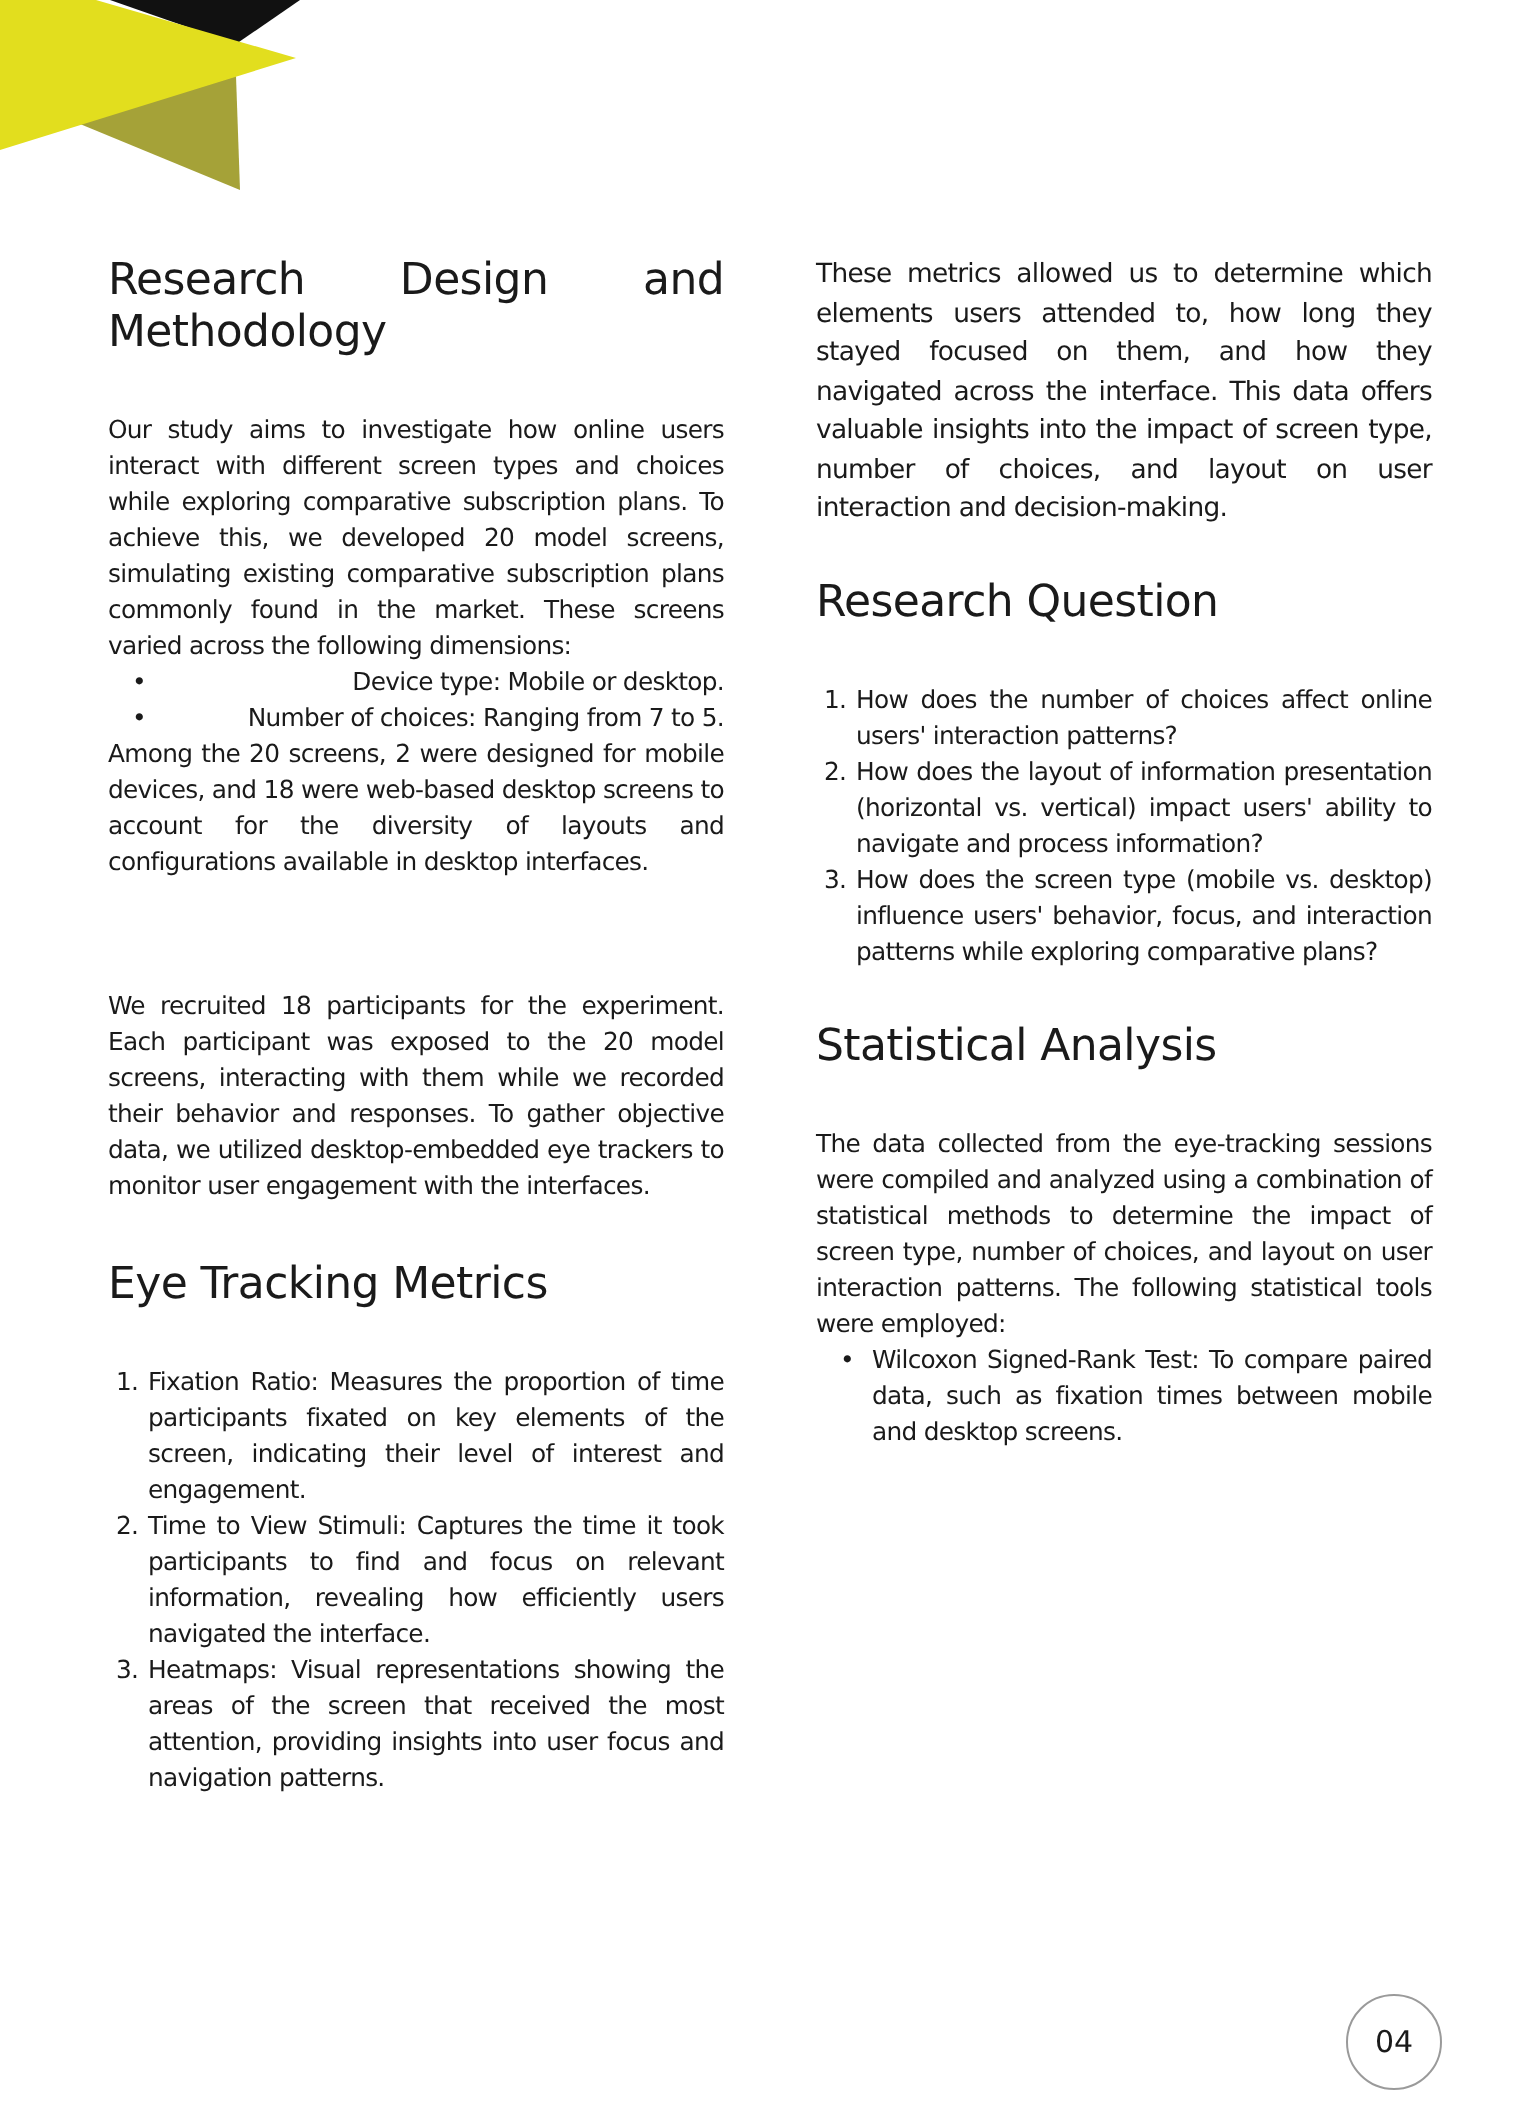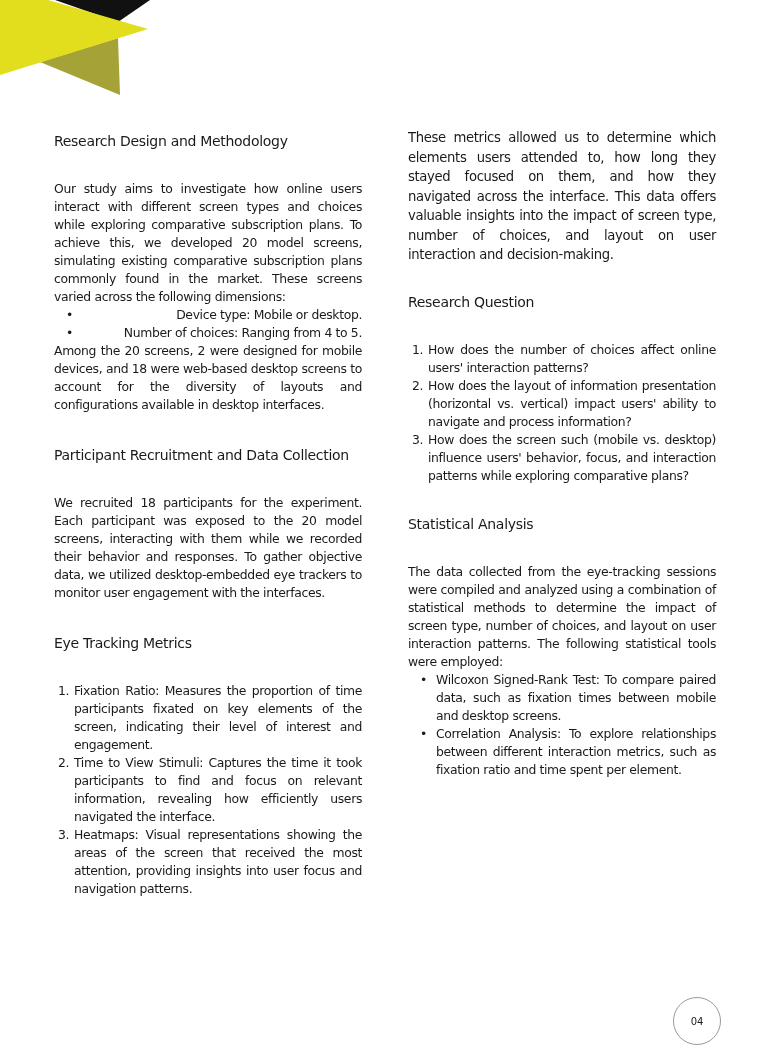--- a/index.html
+++ b/index.html
@@ -2,59 +2,58 @@
 <html><head>
 <meta charset="utf-8">
 <style>
   html, body { margin: 0; padding: 0; background: #ffffff; }
   body { width: 768px; height: 1055px; position: relative; overflow: hidden;
          font-family: "DejaVu Sans", sans-serif; color: #1a1a1a; }
   .corner { position: absolute; left: 0; top: 0; width: 200px; height: 110px; }
   .col { position: absolute; top: 128px; }
   .col-left { left: 54px; width: 308px; }
   .col-right { left: 408px; width: 308px; }
-  h2 { font-family: "DejaVu Sans", sans-serif; font-weight: normal; font-size: 14px;
+  h2 { font-family: "DejaVu Sans", sans-serif; font-weight: normal; font-size: 22px;
        line-height: 26px; margin: 0; color: #1a1a1a; text-align: justify; letter-spacing: -0.3px; }
   p, li { font-size: 12.4px; line-height: 18px; margin: 0; text-align: justify; letter-spacing: -0.35px; }
   .section-gap { height: 22px; }
   .h-gap { height: 26px; }
   ul, ol { margin: 0; padding: 0 0 0 0; }
   ul { list-style: none; }
   ul li { position: relative; padding-left: 28px; text-align: right; }
   ul li::before { content: "\2022"; position: absolute; left: 12px; top: 0; }
   ol { list-style: none; }
   ol li { position: relative; padding-left: 20px; }
   ol li .num { position: absolute; left: 4px; top: 0; }
   .page-num { position: absolute; left: 673px; top: 997px; width: 46px; height: 46px;
               border: 1px solid #9a9a9a; border-radius: 50%; display: flex; align-items: center;
-              justify-content: center; font-size: 10px; color: #1a1a1a; }
+              justify-content: center; font-size: 15px; color: #1a1a1a; }
 </style>
 </head>
 <body>
 
 <svg class="corner" viewBox="0 0 200 110">
   <polygon points="55,0 150,0 118,22" fill="#111111"></polygon>
   <polygon points="40,62 118,38 120,95" fill="#a5a238"></polygon>
   <polygon points="0,0 48,0 148,29 0,75" fill="#e2de1e"></polygon>
 </svg>
 
 <div class="col col-left">
   <section>
     <h2>Research Design and Methodology</h2>
     <div class="h-gap"></div>
     <p>Our study aims to investigate how online users interact with different screen types and choices while exploring comparative subscription plans. To achieve this, we developed 20 model screens, simulating existing comparative subscription plans commonly found in the market. These screens varied across the following dimensions:</p>
     <ul>
       <li>Device type: Mobile or desktop.</li>
-      <li>Number of choices: Ranging from 4 to 5.</li>
+      <li>Number of choices: Ranging from 7 to 5.</li>
     </ul>
     <p>Among the 20 screens, 2 were designed for mobile devices, and 18 were web-based desktop screens to account for the diversity of layouts and configurations available in desktop interfaces.</p>
   </section>
   <div class="section-gap" style="height:28px"></div>
   <section>
-    <h2>Participant Recruitment and Data Collection</h2>
     <div class="h-gap"></div>
     <p>We recruited 18 participants for the experiment. Each participant was exposed to the 20 model screens, interacting with them while we recorded their behavior and responses. To gather objective data, we utilized desktop-embedded eye trackers to monitor user engagement with the interfaces.</p>
   </section>
   <div class="section-gap" style="height:28px"></div>
   <section>
     <h2>Eye Tracking Metrics</h2>
     <div class="h-gap"></div>
     <ol>
       <li><span class="num">1.</span><span>Fixation Ratio: Measures the proportion of time participants fixated on key elements of the screen, indicating their level of interest and engagement.</span></li>
       <li><span class="num">2.</span><span>Time to View Stimuli: Captures the time it took participants to find and focus on relevant information, revealing how efficiently users navigated the interface.</span></li>
@@ -65,30 +64,29 @@
 
 <div class="col col-right">
   <p style="font-size:13.2px;line-height:19.5px;">These metrics allowed us to determine which elements users attended to, how long they stayed focused on them, and how they navigated across the interface. This data offers valuable insights into the impact of screen type, number of choices, and layout on user interaction and decision-making.</p>
   <div class="section-gap" style="height:24px"></div>
   <section>
     <h2>Research Question</h2>
     <div class="h-gap"></div>
     <ol>
       <li><span class="num">1.</span><span>How does the number of choices affect online users' interaction patterns?</span></li>
       <li><span class="num">2.</span><span>How does the layout of information presentation (horizontal vs. vertical) impact users' ability to navigate and process information?</span></li>
-      <li><span class="num">3.</span><span>How does the screen such (mobile vs. desktop) influence users' behavior, focus, and interaction patterns while exploring comparative plans?</span></li>
+      <li><span class="num">3.</span><span>How does the screen type (mobile vs. desktop) influence users' behavior, focus, and interaction patterns while exploring comparative plans?</span></li>
     </ol>
   </section>
   <div class="section-gap" style="height:26px"></div>
   <section>
     <h2>Statistical Analysis</h2>
     <div class="h-gap"></div>
     <p>The data collected from the eye-tracking sessions were compiled and analyzed using a combination of statistical methods to determine the impact of screen type, number of choices, and layout on user interaction patterns. The following statistical tools were employed:</p>
     <ul>
       <li style="text-align:justify">Wilcoxon Signed-Rank Test: To compare paired data, such as fixation times between mobile and desktop screens.</li>
-      <li style="text-align:justify">Correlation Analysis: To explore relationships between different interaction metrics, such as fixation ratio and time spent per element.</li>
     </ul>
   </section>
 </div>
 
 <div class="page-num">
   <span>04</span>
 </div>
 
 </body></html>

